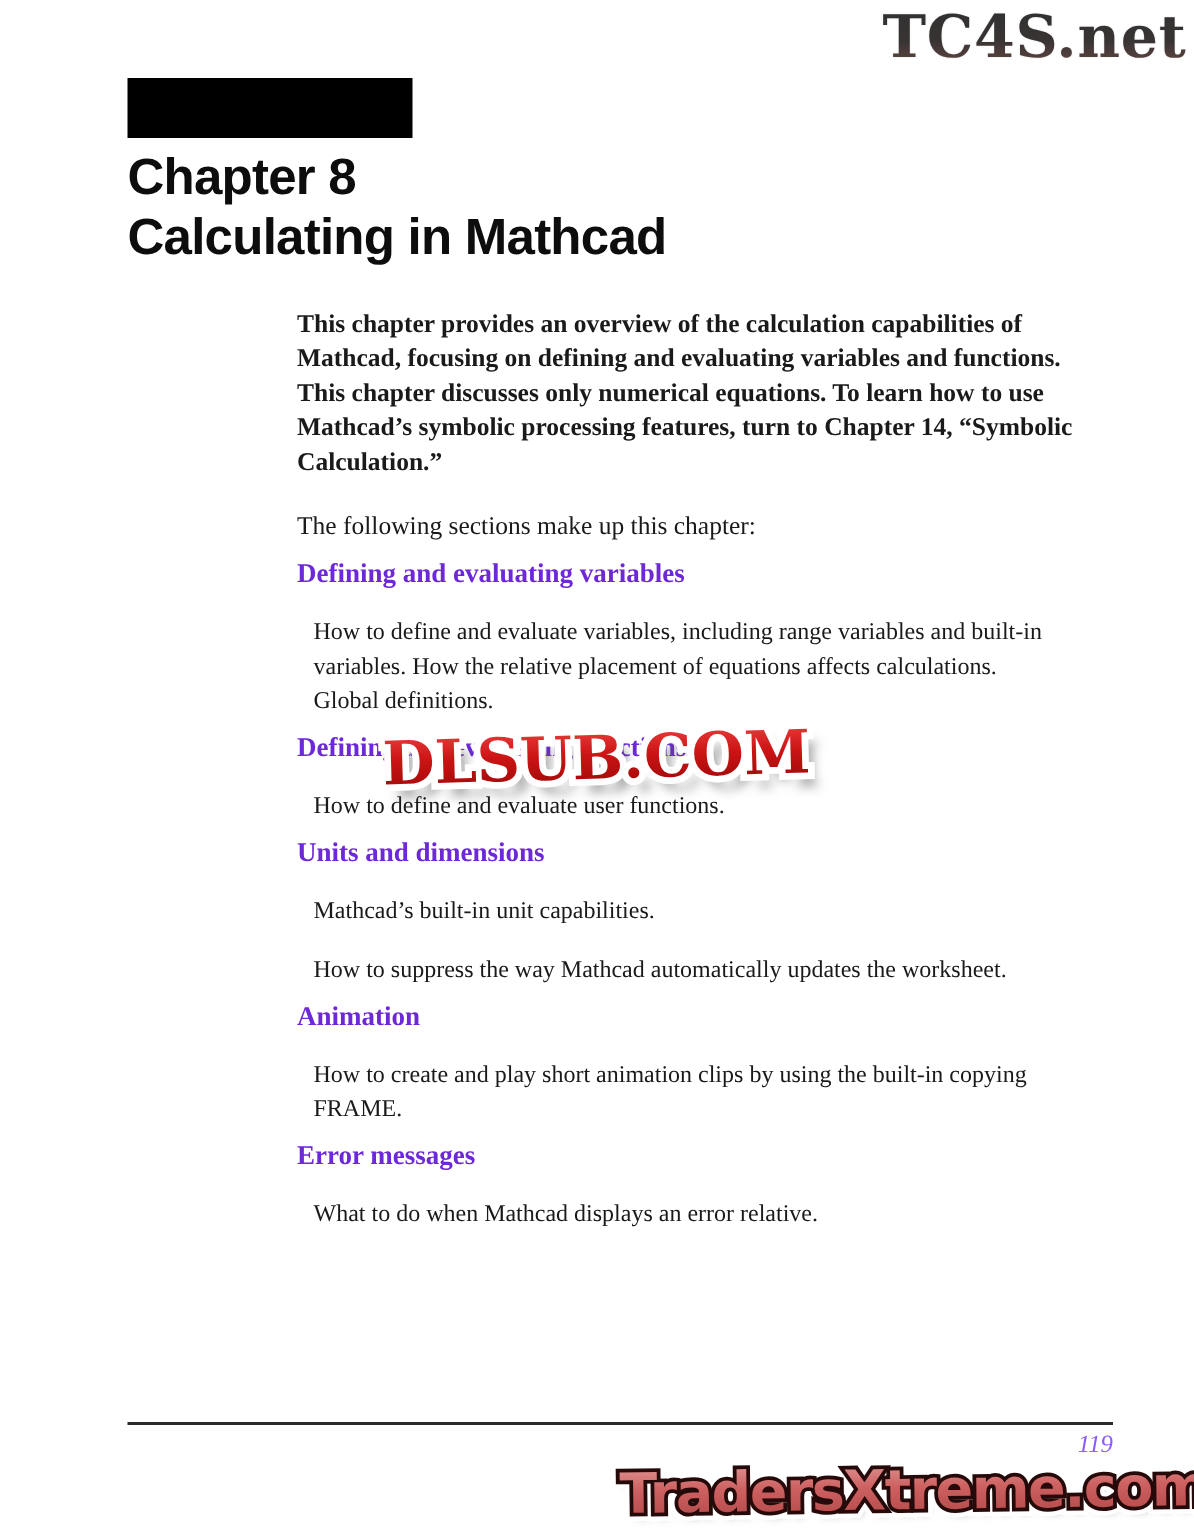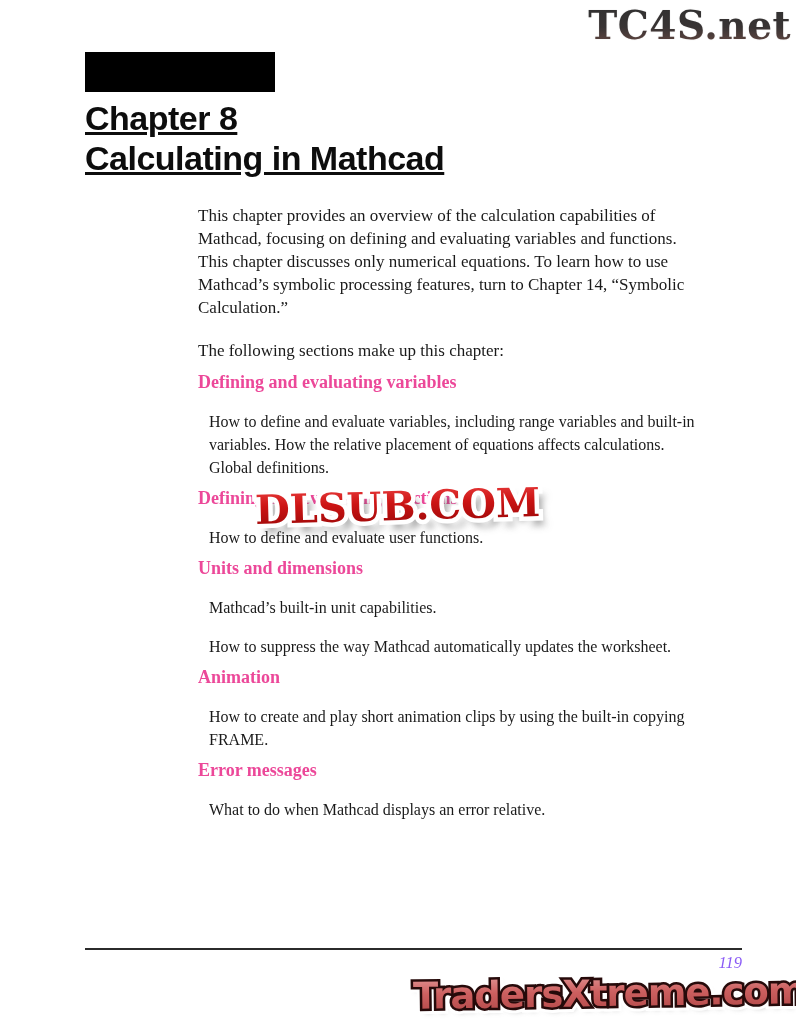--- a/index.html
+++ b/index.html
@@ -49,46 +49,46 @@
     position: absolute;
     left: 85px;
     top: 98px;
     margin: 0;
     font-family: "Liberation Sans", sans-serif;
     font-weight: bold;
     font-size: 34px;
     line-height: 40px;
     color: #0d0d0d;
     letter-spacing: -0.5px;
-    text-decoration: underline;
   }
   .chapter-title .line { display: block; }
 
   
   .content {
     position: absolute;
     left: 198px;
     top: 204px;
     width: 556px;
     font-size: 17px;
     line-height: 23px;
   }
   .intro {
     margin: 0 0 20px 0;
     white-space: pre-line;
+    font-weight: bold;
   }
   .lead-in {
     margin: 0 0 8px 0;
   }
   .section { margin: 0 0 7px 0; }
   .sec-h {
     font-weight: bold;
     font-size: 18px;
     line-height: 24px;
-    color: #ec4899;
+    color: #6d28d9;
   }
   .sec-d {
     margin-left: 11px;
     margin-top: 16px;
     font-size: 16px;
     line-height: 23px;
     white-space: pre-line;
   }
 
   

